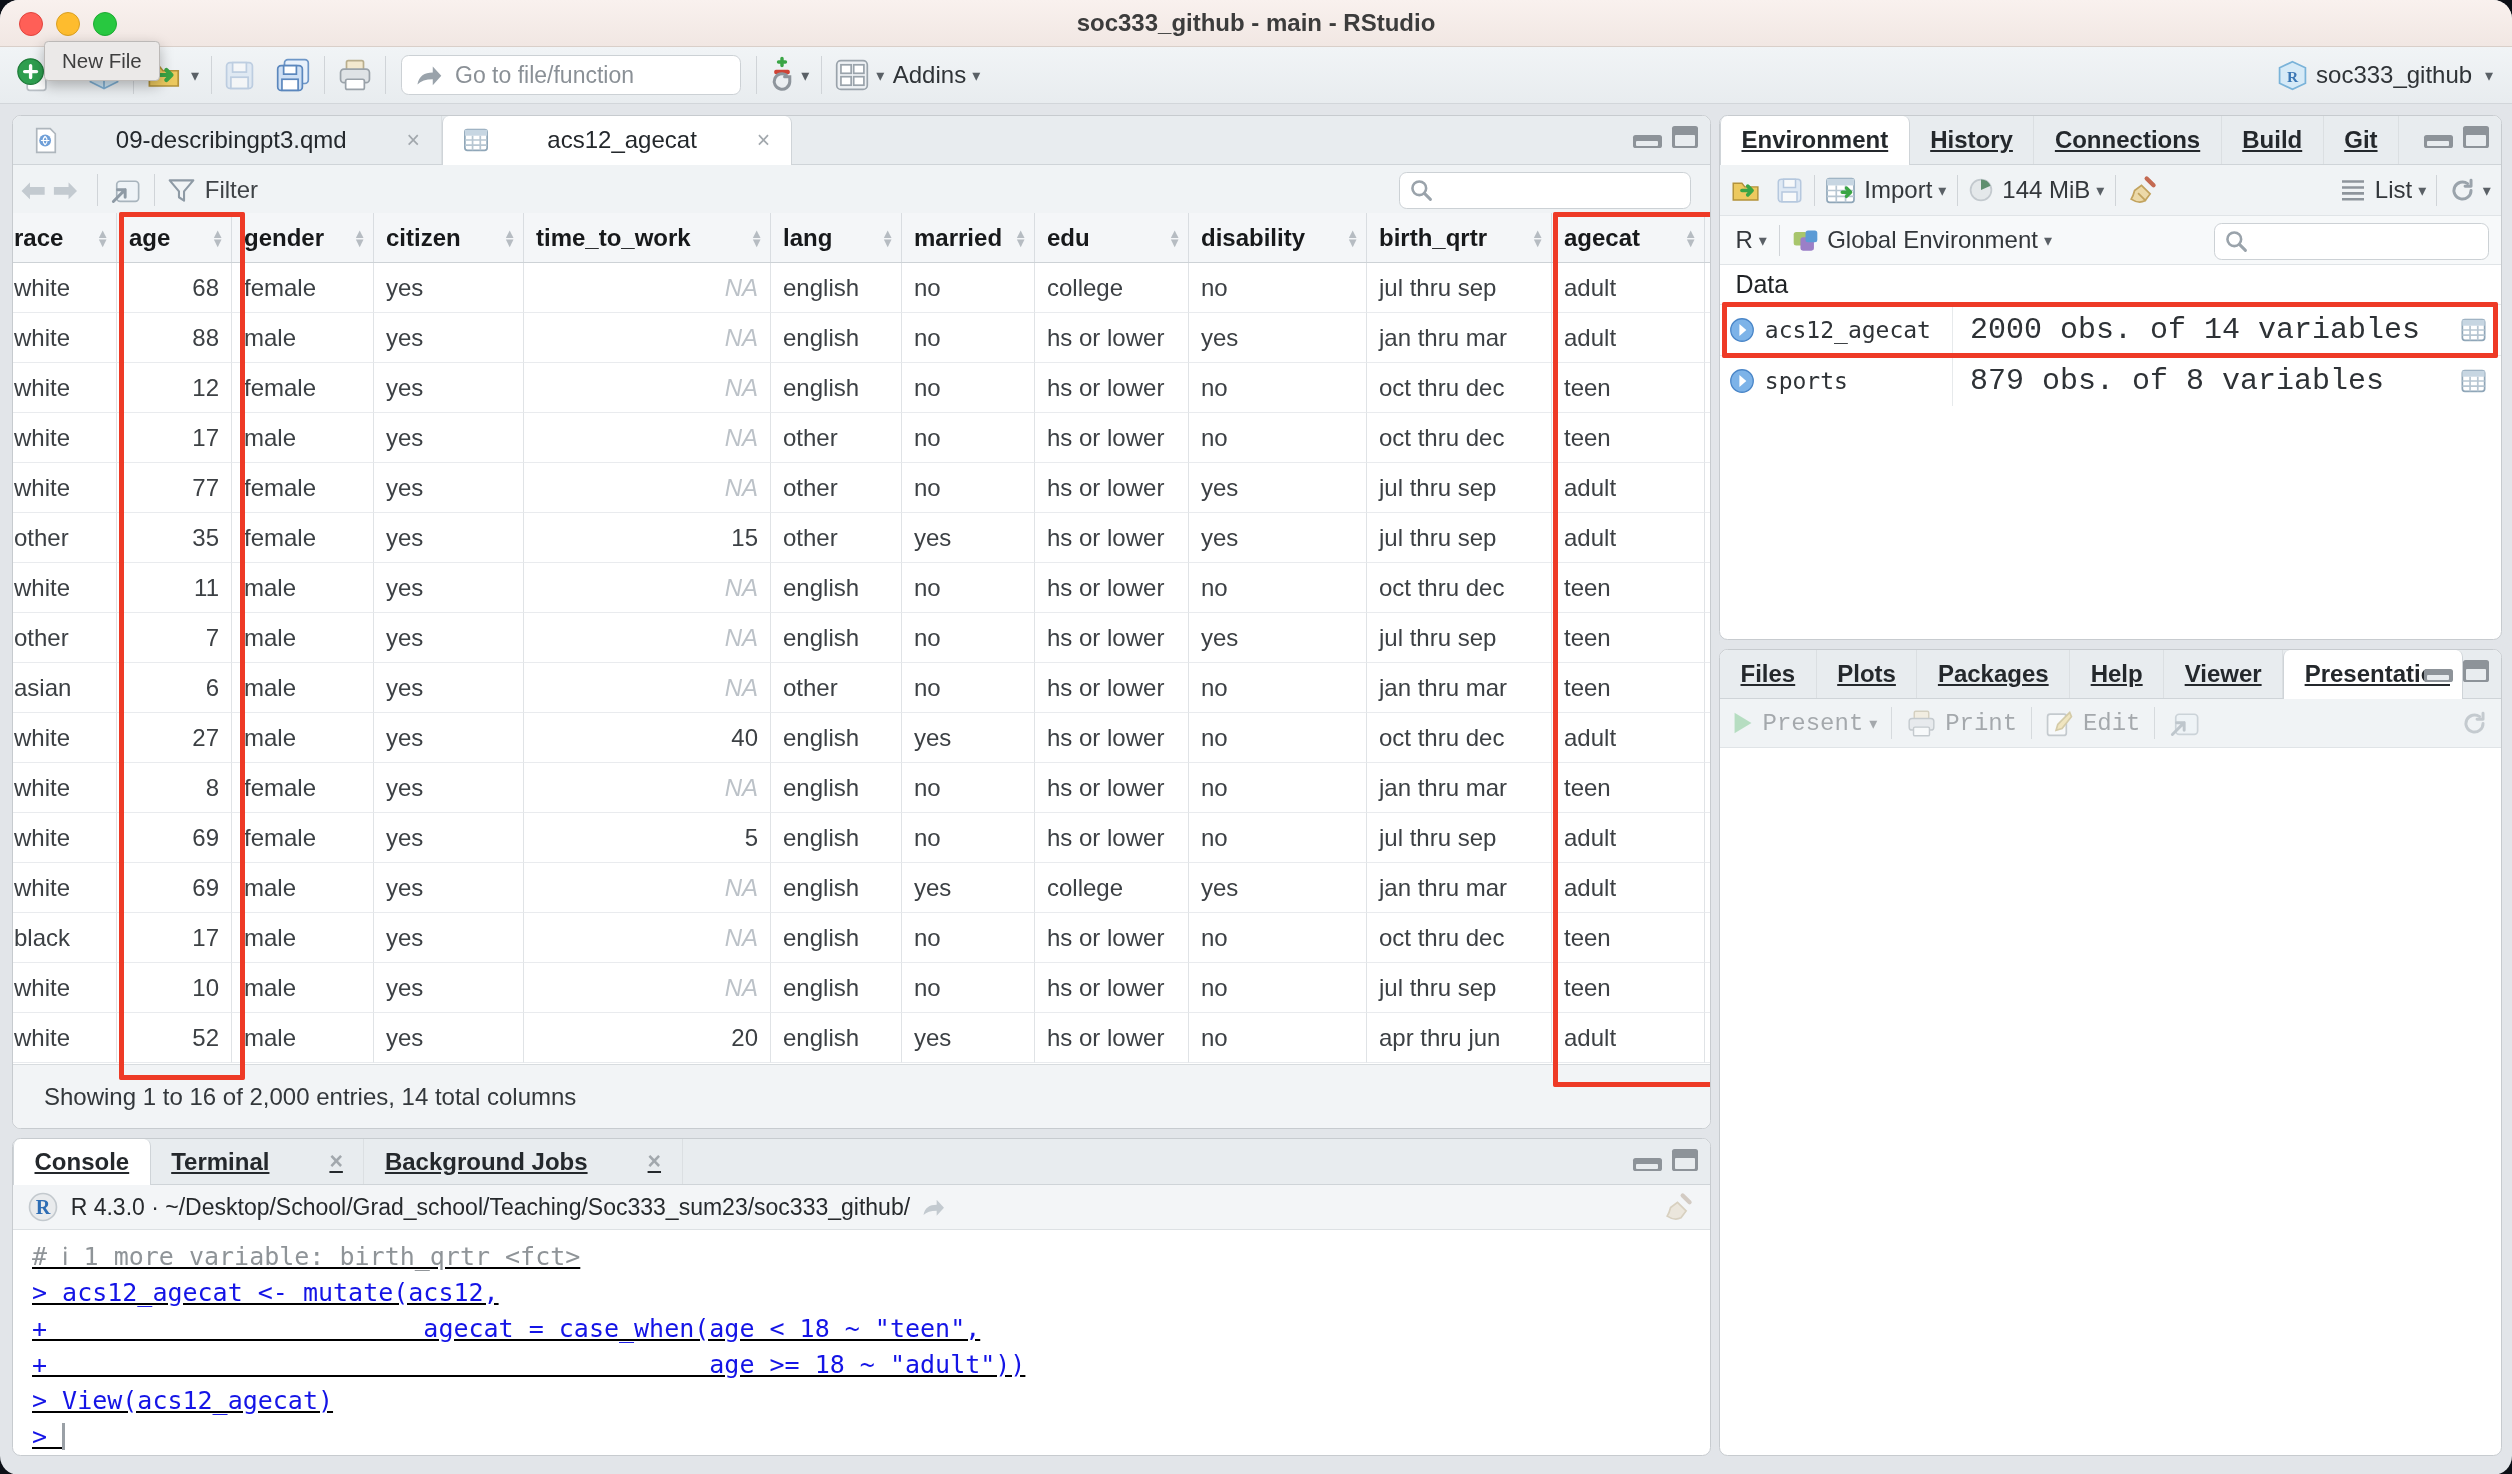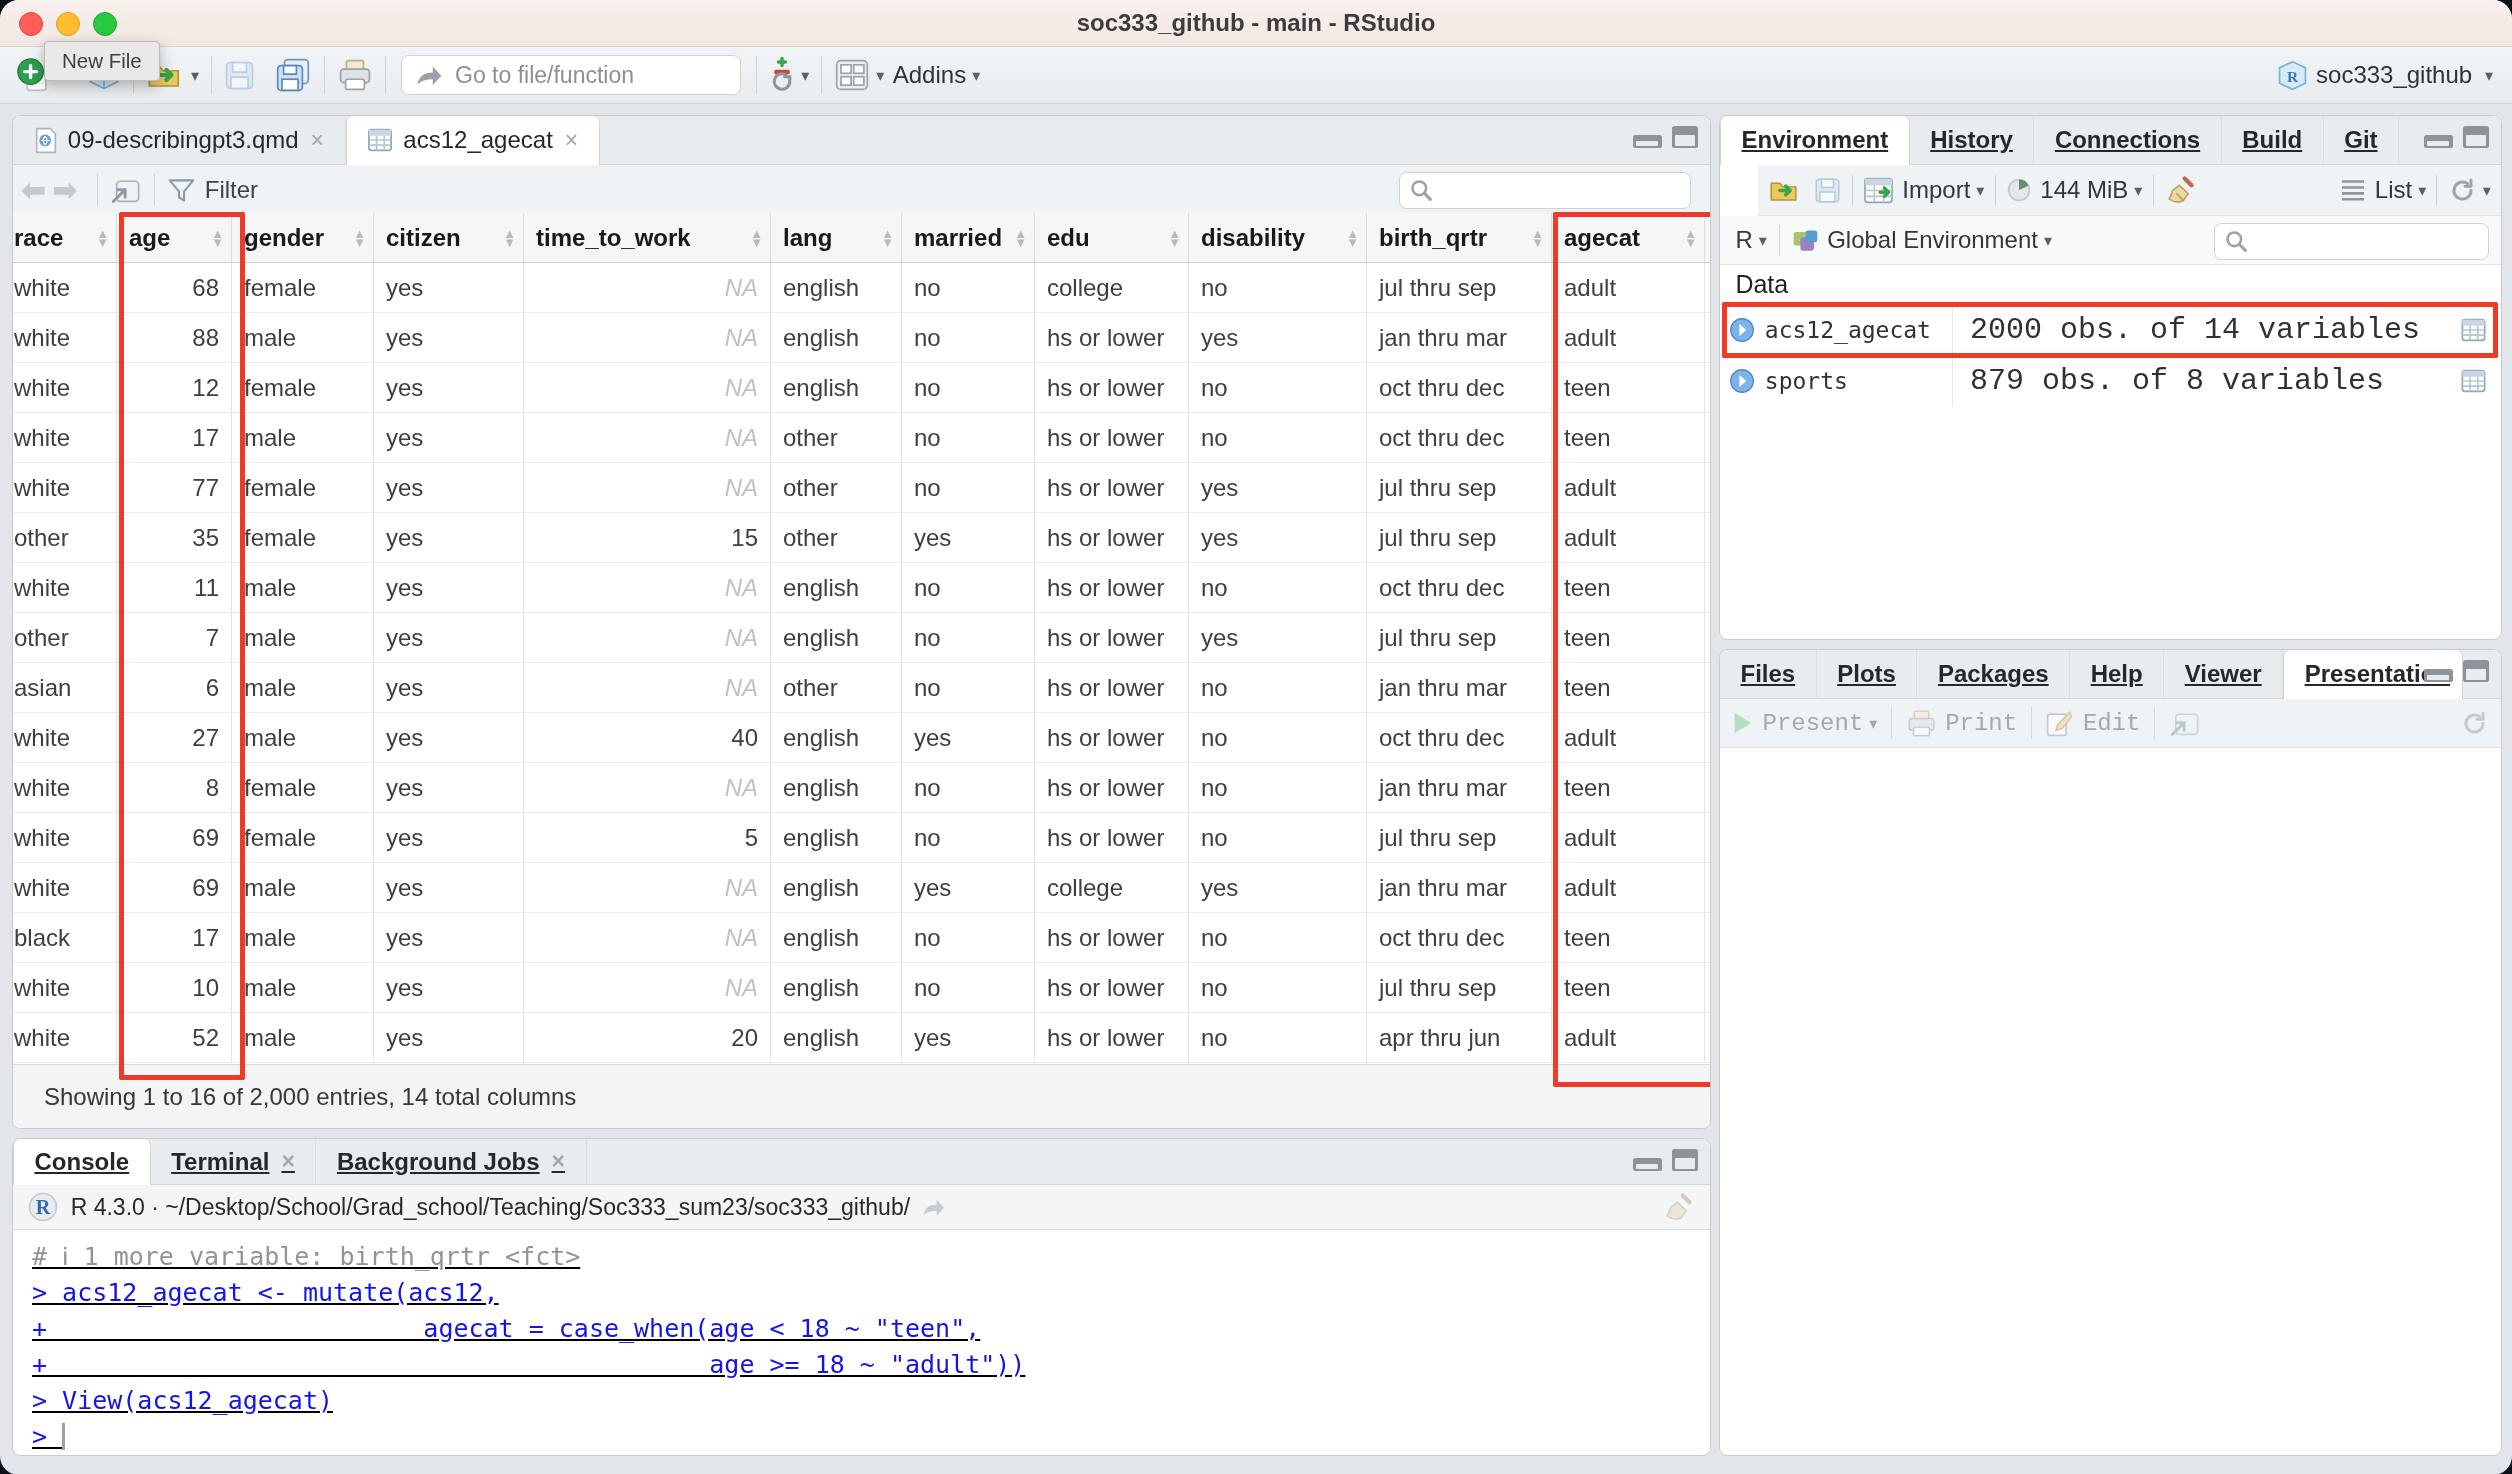--- a/index.html
+++ b/index.html
@@ -37,21 +37,21 @@
 
   .tooltip{position:absolute;left:44px;top:41px;z-index:60;background:#ebe9e8;
     border:0.9px solid #bcb9b7;border-radius:4.3px;padding:6.8px 17px;font-size:20.5px;color:#3e3e3e;
     box-shadow:0 5.1px 13.7px rgba(0,0,0,.28);}
 
   
   .pane{position:absolute;background:#fff;border:0.9px solid #c7cbcf;border-radius:8.5px;overflow:hidden;}
   .tabstrip{position:relative;height:48px;background:#e8ecef;border-bottom:0.9px solid #cfd4d8;
     display:flex;align-items:stretch;}
   .tab{display:flex;align-items:center;padding:0 20.5px;font-size:24px;color:#24282c;
-    border-right:0.9px solid #dbdfe2;position:relative;white-space:nowrap;}
+    border-right:0.9px solid #dbdfe2;position:relative;white-space:nowrap;gap:48px;}
   .tab.active{background:#fff;border-right:0.9px solid #cfd4d8;border-left:0.9px solid #cfd4d8;
     margin-bottom:-0.9px;border-radius:6.8px 6.8px 0 0;}
   .tab .close{margin-left:12px;color:#a2a8ad;font-size:23px;}
   .tab.bold, .tabstrip.bold .tab{font-weight:bold;text-decoration:underline;}
   .winbtns{position:absolute;right:12px;top:10.3px;display:flex;gap:10.3px;align-items:flex-end;}
   .minb{width:29px;height:13.7px;background:#8d9399;border-radius:2.6px;position:relative;}
   .minb:after{content:"";position:absolute;left:3.4px;right:3.4px;bottom:2.6px;height:5.1px;background:#e8ecef;border-radius:0.9px;}
   .maxb{width:26px;height:22px;background:#8d9399;border-radius:2.6px;position:relative;}
   .maxb:after{content:"";position:absolute;left:3.4px;right:3.4px;bottom:2.6px;height:10.3px;background:#e8ecef;border-radius:0.9px;}
 
@@ -87,21 +87,21 @@
   .rbar{height:44px;background:#f3f5f7;border-bottom:0.9px solid #dde1e4;display:flex;align-items:center;position:relative;}
   .rbar .rtext{font-size:23px;color:#26292c;margin-left:12px;}
   .console-body{padding:8.5px 0 0 19px;font-family:"DejaVu Sans Mono", monospace;font-size:25px;line-height:36px;text-decoration:underline;}
   .cline{white-space:pre;}
   .cline.comment{color:#8f9498;}
   .cline.input{color:#1414e6;}
   .cursor{display:inline-block;width:2.6px;height:27px;background:#9aa0a6;vertical-align:-5.1px;}
 
   
   #env-pane{left:1719px;top:115px;width:781px;height:523px;}
-  .env-toolbar{height:50px;background:#f0f3f5;border-bottom:0.9px solid #e0e4e7;display:flex;align-items:center;padding:0 10.3px;margin-left:38px;}
+  .env-toolbar{height:50px;background:#f0f3f5;border-bottom:0.9px solid #e0e4e7;display:flex;align-items:center;padding:0 10.3px;}
   .env-toolbar .lbl, .scope-row .lbl{font-size:24px;color:#33373b;margin-left:8.5px;white-space:nowrap;}
   .scope-row{height:48px;background:#f7f9fa;border-bottom:0.9px solid #e0e4e7;display:flex;align-items:center;padding:0 10.3px;position:relative;}
   .env-search{position:absolute;right:12px;top:6.8px;width:256px;height:35px;background:#fff;border:0.9px solid #ccd1d5;border-radius:7.7px;display:flex;align-items:center;padding:0 8.5px;}
   .data-header{height:39px;display:flex;align-items:center;padding-left:15.4px;font-size:25px;color:#1f2225;}
   .env-row{height:50px;display:flex;align-items:center;border-top:0.9px solid #e7eaec;position:relative;}
   .env-row .name{font-family:"DejaVu Sans Mono", monospace;font-size:23px;color:#2e3236;margin-left:10.3px;}
   .env-row .sep{position:absolute;left:232px;top:0;bottom:0;width:0.9px;background:#e7eaec;}
   .env-row .desc{position:absolute;left:250px;font-family:Liberation Mono, monospace;font-size:30px;color:#2e3236;}
   .env-row .gicon{position:absolute;right:13.7px;}
 

